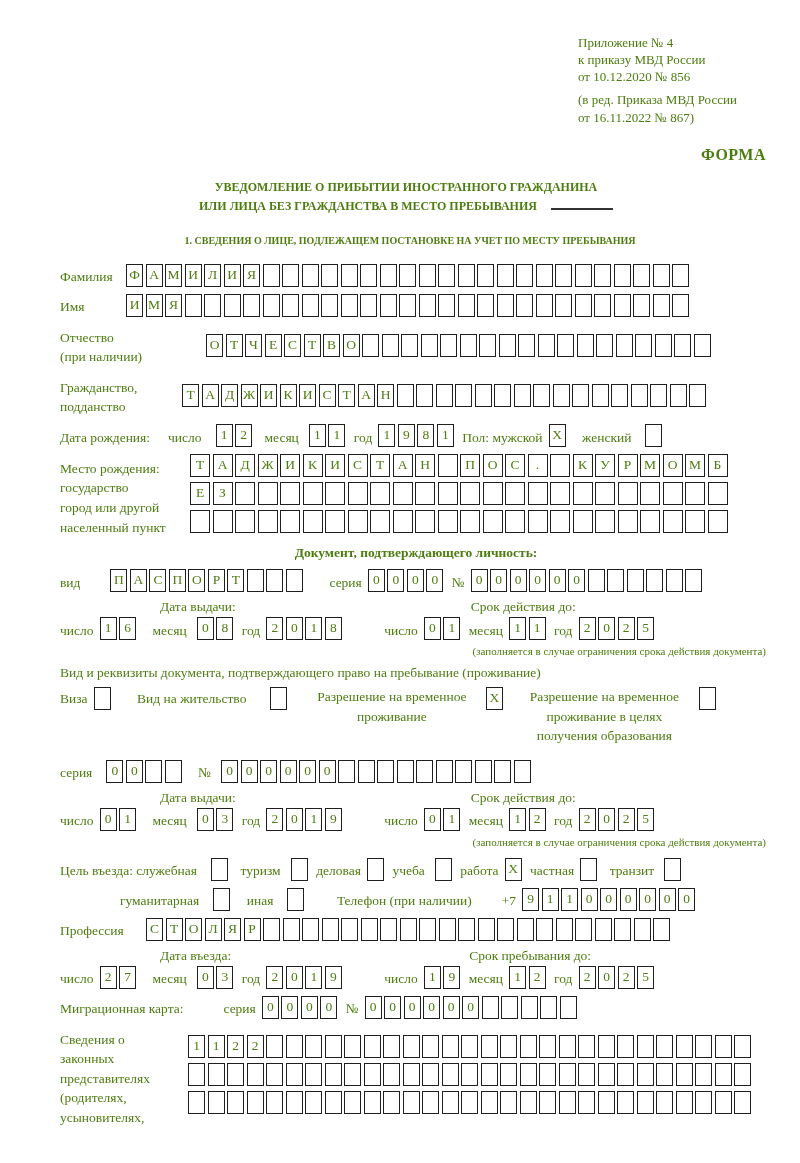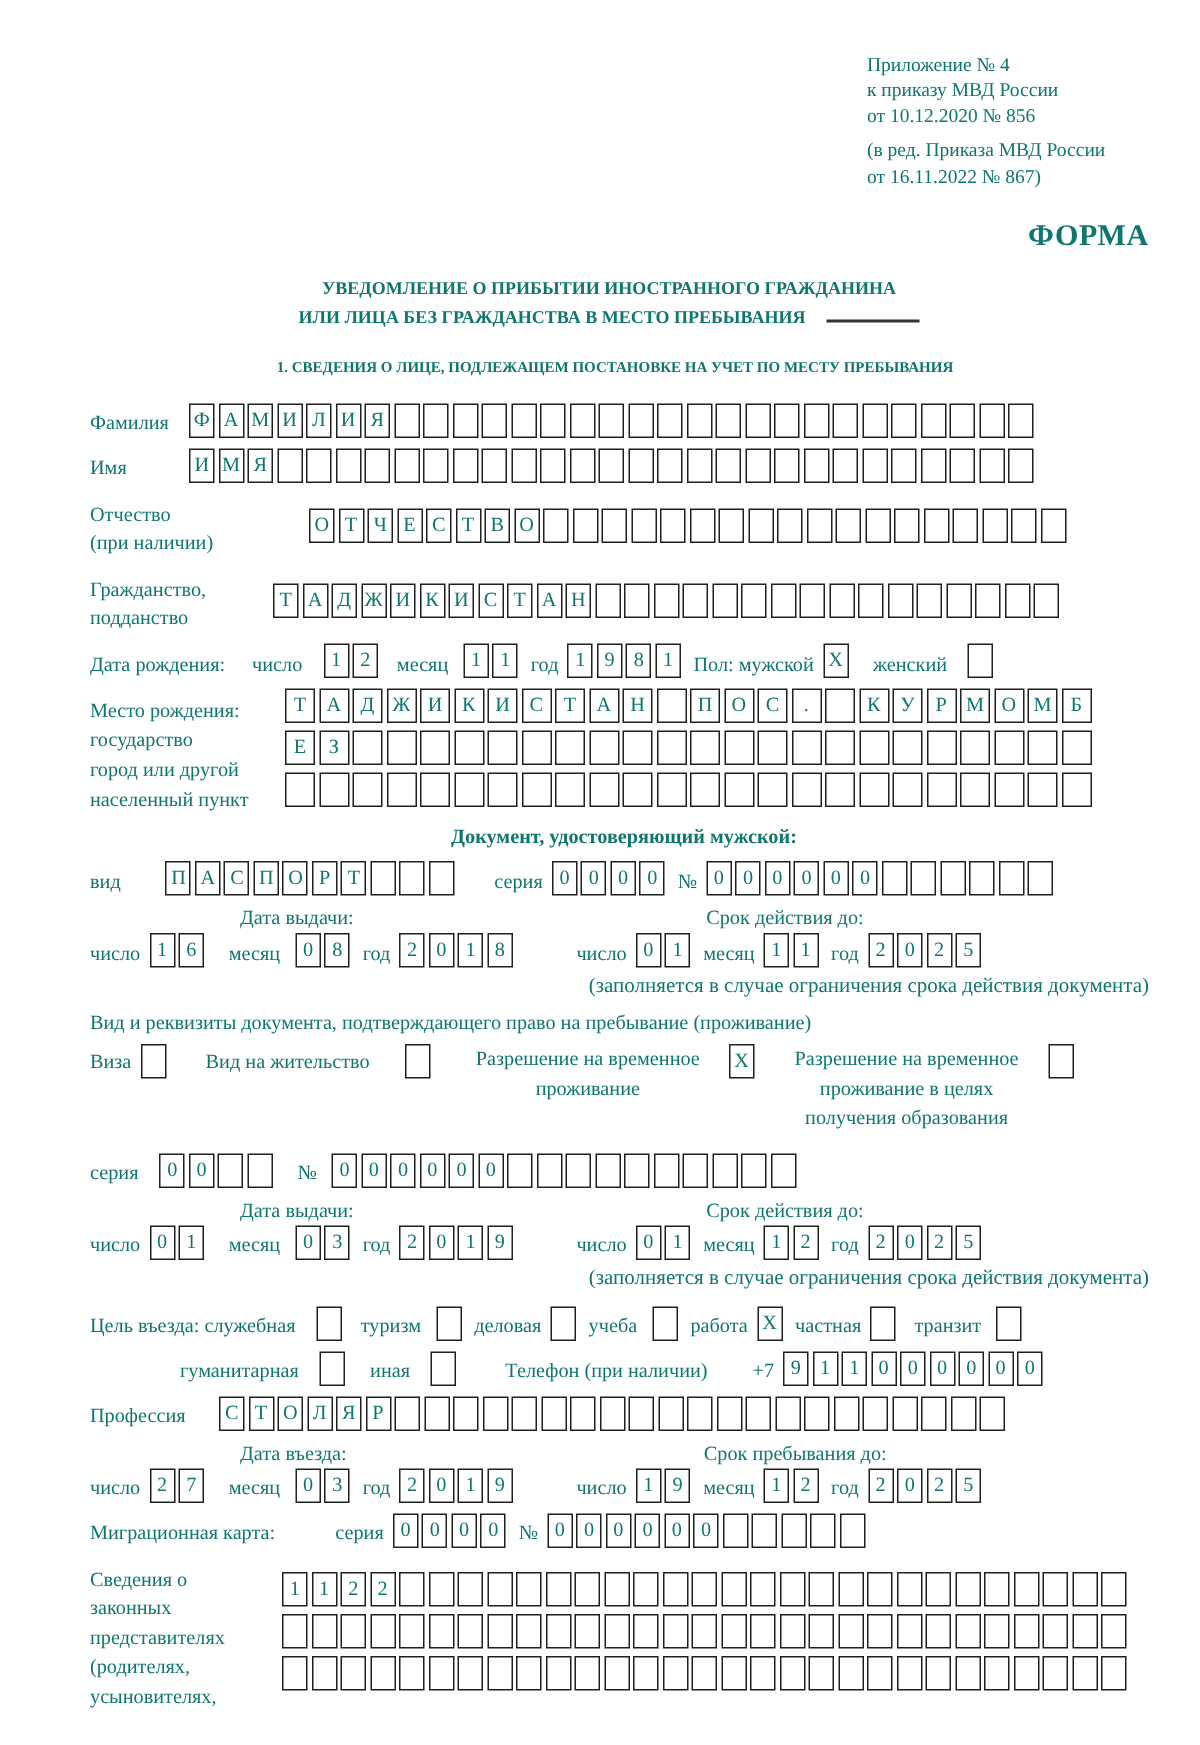--- a/index.html
+++ b/index.html
@@ -1,45 +1,45 @@
 <!DOCTYPE html>
 <html><head>
 <meta charset="utf-8">
 <style>
   * { box-sizing: border-box; }
   html,body { margin:0; padding:0; background:#fff; }
   .page {
     position:relative; width:800px; height:1163px; margin:0 auto;
-    background:#fff; color:#0f766e;
+    background:#fff; color:#4d7c0f;
     font-family:"Liberation Serif","DejaVu Serif",serif;
     font-size:13.5px; padding:34px 28px 0 60px; overflow:hidden;
   }
   .annex { width:190px; margin-left:auto; margin-right:4px; line-height:1.32; font-size:13px; }
   .annex div { white-space:nowrap; }
   .annex .gap { margin-top:6px; }
-  .forma { text-align:right; font-weight:bold; font-size:20px; margin:20px 6px 14px 0; letter-spacing:.5px; }
+  .forma { text-align:right; font-weight:bold; font-size:16px; margin:20px 6px 14px 0; letter-spacing:.5px; }
   .title { text-align:center; font-weight:bold; font-size:12px; line-height:1.5; margin:4px 0 20px -20px; }
   .uline { display:inline-block; width:62px; border-bottom:2px solid #333; margin-left:14px; vertical-align:baseline; height:14px; }
   .sec { font-weight:bold; font-size:10px; margin:0 0 18px -12px; text-align:center; }
 
   .row { display:flex; align-items:center; margin-bottom:7px; }
   .lbl { flex:0 0 auto; padding-top:4px; }
   .stack span { display:block; line-height:1.45; }
   .w66 { width:66px; } .w118 { width:122px; } .w143 { width:146px; } .w105 { width:110px; }
   .cells { display:inline-flex; flex-wrap:nowrap; }
   .cell {
     width:17px; height:23px; border:1.6px solid #1f1f1f; margin-right:2.5px;
     text-align:center; font-size:13.5px; line-height:20px; flex:0 0 auto; background:#fff;
   }
   .wide .cell { width:20px; }
   .cellrows .cells { margin-bottom:5px; }
   .inl { padding-top:4px; white-space:nowrap; }
   .doc-head { text-align:center; font-weight:bold; margin:2px 0 8px 60px; }
   .dual-head { display:flex; margin-bottom:2px; }
-  .note { font-size:14px; text-align:right; margin:-2px 6px 8px 0; }
+  .note { font-size:11px; text-align:right; margin:-2px 6px 8px 0; }
   .res-note { margin-bottom:10px; }
   .chk-row { display:flex; align-items:flex-start; margin:6px 0 14px; }
   .chk-lbl-c { text-align:center; line-height:1.4; }
   .mt2 { margin-top:2px; }
   .g6 { width:6px; } .g10 { width:10px; } .g14 { width:14px; } .g18 { width:18px; } .g24 { width:24px; } .g30 { width:30px; } .g40 { width:40px; }
   .sp { display:inline-block; }
 </style>
 </head>
 <body>
 
@@ -323,21 +323,21 @@
           <span class="cell"></span>
           <span class="cell"></span>
           <span class="cell"></span>
           <span class="cell"></span>
           <span class="cell"></span>
           <span class="cell"></span>
         </span>
     </span>
   </div>
 
-  <div class="doc-head" style="margin-left:0">Документ, удостоверяющий мужской:</div>
+  <div class="doc-head" style="margin-left:0">Документ, подтверждающего личность:</div>
 
   <div class="row">
     <span class="inl">вид</span>
       <span class="sp g30"></span>
     <span class="cells">
         <span class="cell">П</span>
         <span class="cell">А</span>
         <span class="cell">С</span>
         <span class="cell">П</span>
         <span class="cell">О</span>

